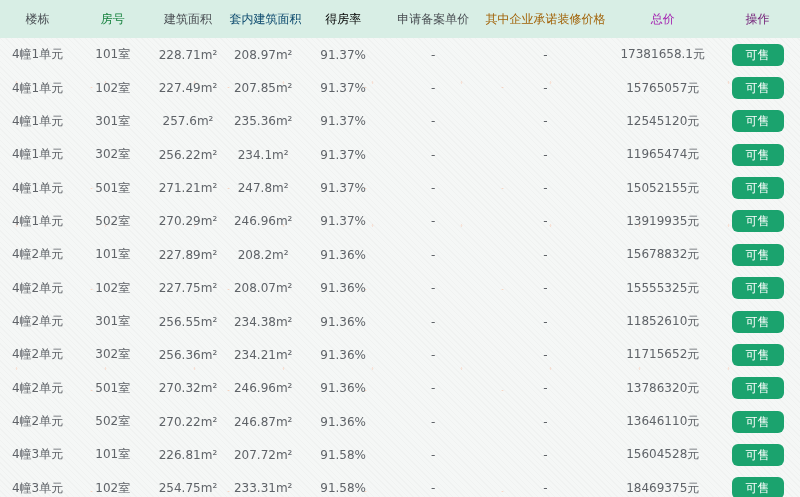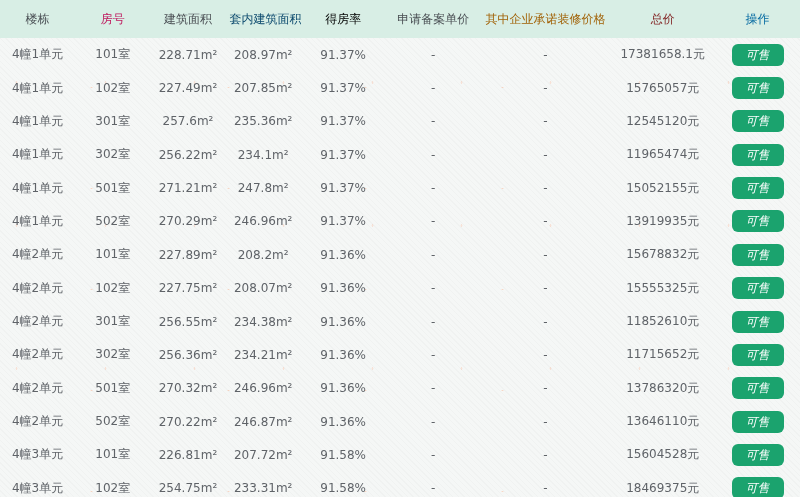--- a/index.html
+++ b/index.html
@@ -50,21 +50,20 @@
     display: inline-block;
     min-width: 24px;
     padding: 4px 14px;
     font-size: 12px;
     line-height: 14px;
     color: #ffffff;
     border: none;
     border-radius: 6px;
     cursor: pointer;
     font-family: inherit;
-    font-style: italic;
   }
   .col-building { width: 9.4%; }
   .col-room { width: 9.4%; }
   .col-area { width: 9.4%; }
   .col-inner { width: 9.4%; }
   .col-rate { width: 10.6%; }
   .col-filing { width: 11.9%; }
   .col-reno { width: 16.2%; }
   .col-total { width: 13.1%; }
   .col-action { width: 10.6%; }
@@ -81,28 +80,28 @@
       <col class="col-inner">
         <col class="col-rate">
         <col class="col-filing">
       <col class="col-reno">
         <col class="col-total">
         <col class="col-action">
     </colgroup>
     <thead>
       <tr id="header-row">
           <th style="background: rgb(216, 238, 229); color: rgb(74, 79, 84);">楼栋</th>
-          <th style="background: rgb(216, 238, 229); color: #be185d;">房号</th>
+          <th style="background: rgb(216, 238, 229); color: #15803d;">房号</th>
           <th style="background: rgb(216, 238, 229); color: rgb(74, 79, 84);">建筑面积</th>
           <th style="background: rgb(216, 238, 229); color: #0c4a6e;">套内建筑面积</th>
           <th style="background: rgb(216, 238, 229); color: #000000;">得房率</th>
           <th style="background: rgb(216, 238, 229); color: rgb(74, 79, 84);">申请备案单价</th>
           <th style="background: rgb(216, 238, 229); color: #a16207;">其中企业承诺装修价格</th>
-          <th style="background: rgb(216, 238, 229); color: #7f1d1d;">总价</th>
-          <th style="background: rgb(216, 238, 229); color: #0369a1;">操作</th>
+          <th style="background: rgb(216, 238, 229); color: #a21caf;">总价</th>
+          <th style="background: rgb(216, 238, 229); color: #701a75;">操作</th>
         </tr>
     </thead>
     <tbody id="table-body">
         <tr>
           <td>4幢1单元</td>
           <td>101室</td>
           <td>228.71m²</td>
           <td>208.97m²</td>
           <td>91.37%</td>
           <td>-</td>

